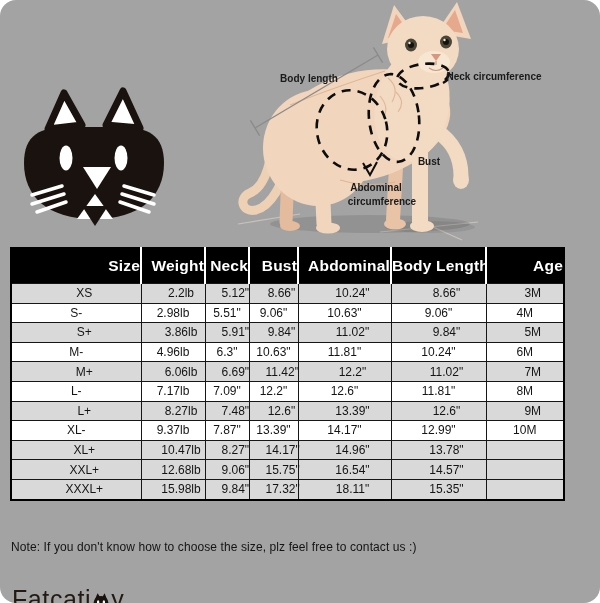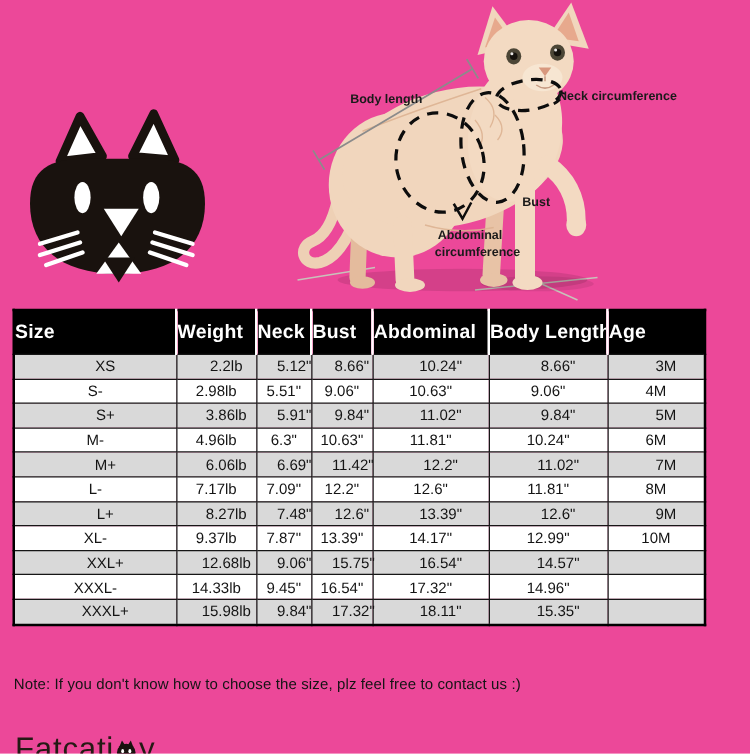--- a/index.html
+++ b/index.html
@@ -1,29 +1,29 @@
 <!DOCTYPE html>
 <html><head>
 <meta charset="utf-8">
 <style>
   html,body{margin:0;padding:0;background:#fff;}
   body{width:600px;height:603px;font-family:"Liberation Sans",sans-serif;}
-  #stage{position:relative;width:600px;height:603px;overflow:hidden;background:#ec4899;}
+  #stage{position:relative;width:600px;height:603px;overflow:hidden;background:#a3a3a3;border-radius:16px;}
 
   .cat-icon{position:absolute;left:20px;top:85px;width:160px;height:145px;}
   .photo{position:absolute;left:230px;top:0;width:370px;height:245px;}
 
   table.size-table{
     position:absolute;left:10px;top:247px;width:554px;
     border-collapse:collapse;table-layout:fixed;
     border:2px solid #000;
   }
   table.size-table th{
     background:#000;color:#fff;font-size:15.5px;font-weight:600;
-    height:34px;padding:0;text-align:left;border-left:2px solid #fff;
+    height:34px;padding:0;text-align:right;border-left:2px solid #fff;
     letter-spacing:0.2px;white-space:nowrap;overflow:hidden;
   }
   table.size-table th:first-child{border-left:none;}
   table.size-table td{
     border:1px solid #161616;font-size:12px;color:#141414;
     text-align:center;height:18.6px;padding:0;background:#fff;white-space:nowrap;
   }
   table.size-table tr.alt td{background:#d9d9d9;padding-left:16px;}
 
   .note{position:absolute;left:11px;top:540px;font-size:12px;color:#141414;letter-spacing:0.1px;}
@@ -224,35 +224,35 @@
         <tr>
           <td>XL-</td>
           <td>9.37lb</td>
           <td>7.87"</td>
           <td>13.39"</td>
           <td>14.17"</td>
           <td>12.99"</td>
           <td>10M</td>
         </tr>
         <tr class="alt">
+          <td>XL+</td>
+          <td>10.47lb</td>
+          <td>8.27"</td>
+          <td>14.17"</td>
+          <td>14.96"</td>
+          <td>13.78"</td>
+          <td></td>
+        </tr>
+        <tr class="alt">
           <td>XXL+</td>
           <td>12.68lb</td>
           <td>9.06"</td>
           <td>15.75"</td>
           <td>16.54"</td>
           <td>14.57"</td>
-          <td></td>
-        </tr>
-        <tr>
-          <td>XXXL-</td>
-          <td>14.33lb</td>
-          <td>9.45"</td>
-          <td>16.54"</td>
-          <td>17.32"</td>
-          <td>14.96"</td>
           <td></td>
         </tr>
         <tr class="alt">
           <td>XXXL+</td>
           <td>15.98lb</td>
           <td>9.84"</td>
           <td>17.32"</td>
           <td>18.11"</td>
           <td>15.35"</td>
           <td></td>

